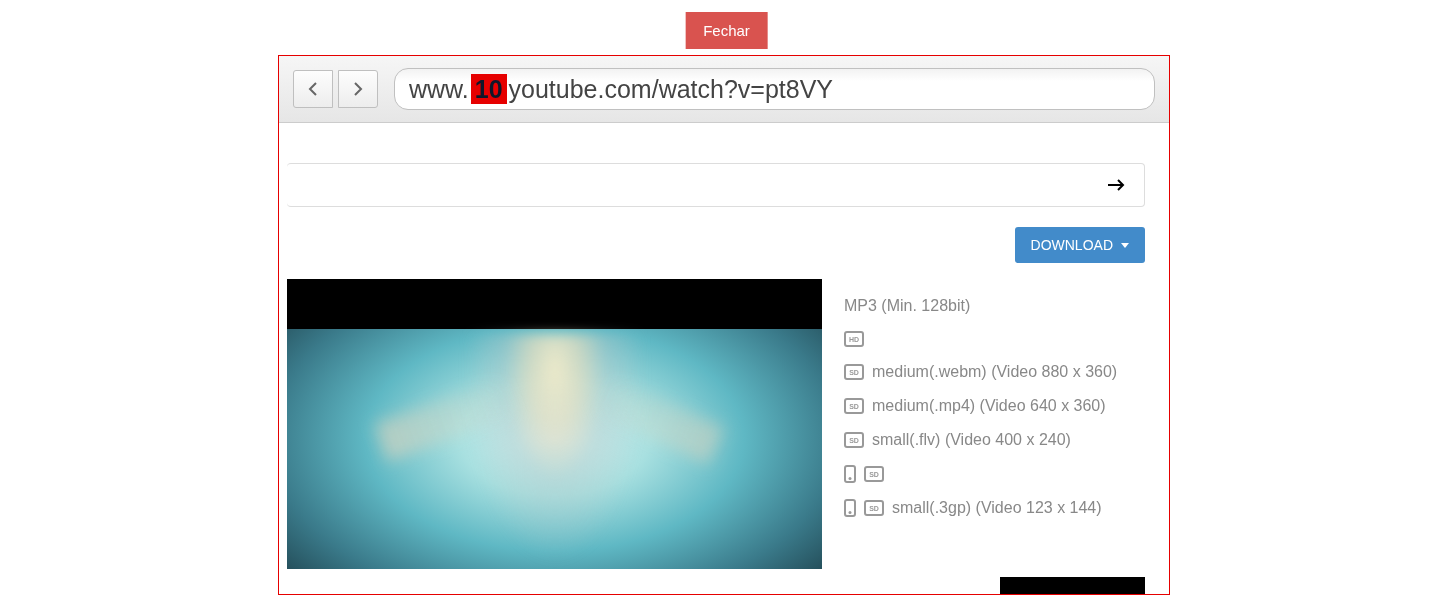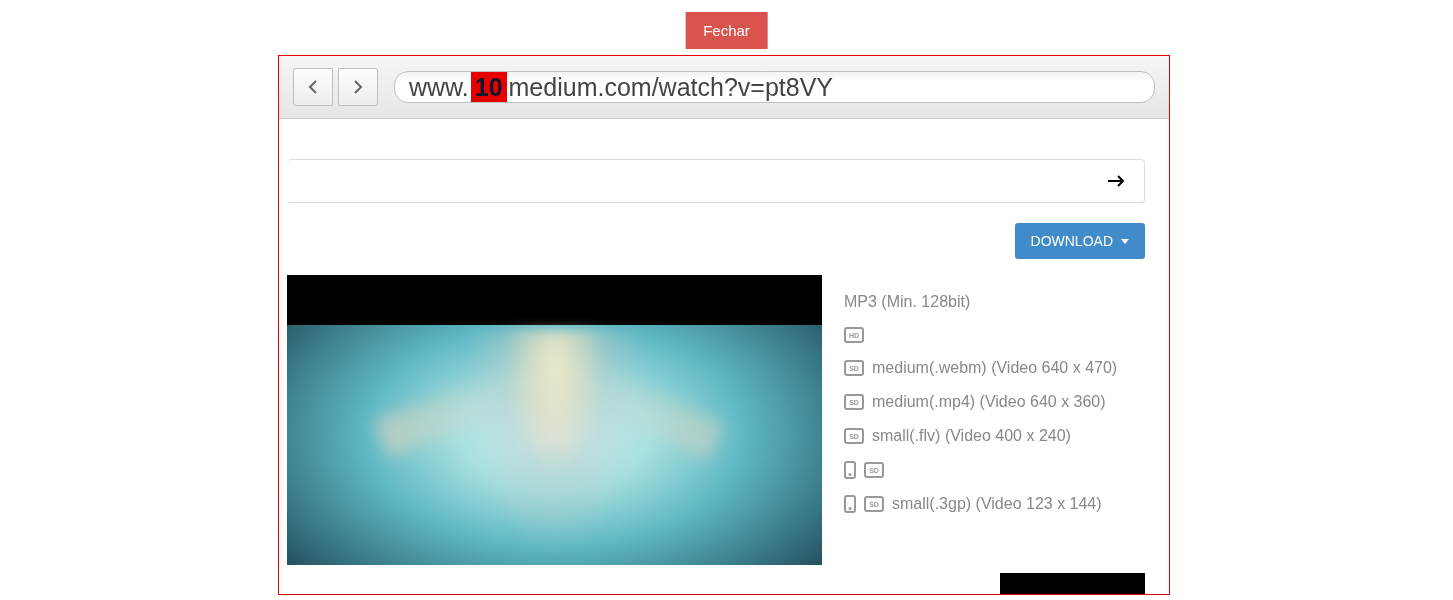--- a/index.html
+++ b/index.html
@@ -64,21 +64,21 @@
       border-bottom-right-radius: 0;
     }
     .nav-btn:nth-child(2) {
       border-top-left-radius: 0;
       border-bottom-left-radius: 0;
       margin-left: -1px;
     }
     .url-bar {
       flex: 1;
       margin-left: 10px;
-      height: 32px;
+      height: 42px;
       background: linear-gradient(to bottom, #f2f2f2, #ffffff 30%);
       border: 1px solid #c0c0c0;
       border-radius: 14px;
       display: flex;
       align-items: center;
       padding: 0 14px;
       font-size: 25px;
       color: #444;
       font-family: Arial, sans-serif;
     }
@@ -267,21 +267,21 @@
         </svg>
     </button>
     <button class="nav-btn">
       <svg width="10" height="14" viewBox="0 0 10 14">
           <path d="M2 1 L8 7 L2 13" fill="none" stroke="#666" stroke-width="2"></path>
         </svg>
     </button>
     <div class="url-bar">
       <span class="url-prefix">www.</span>
       <span class="url-badge">10</span>
-      <span>medium.com/watch?v=pt8VY</span>
+      <span>youtube.com/watch?v=pt8VY</span>
     </div>
   </div>
 
   <div class="content-area">
 
     <div class="search-row">
       <span class="arrow-icon">
         <svg width="18" height="12" viewBox="0 0 18 12">
             <path d="M0 6 L14 6 M10 1 L15 6 L10 11" fill="none" stroke="#000" stroke-width="2"></path>
           </svg>
@@ -304,21 +304,21 @@
       <div class="formats-panel">
         <div class="format-item header-item">
           <span>MP3 (Min. 128bit)</span>
         </div>
         <div id="format-list">
             <div class="format-item">
               <span class="badge-icon" data-label="HD"></span>
             </div>
             <div class="format-item">
               <span class="badge-icon" data-label="SD"></span>
-              <span>medium(.webm) (Video 640 x 470)</span>
+              <span>medium(.webm) (Video 880 x 360)</span>
             </div>
             <div class="format-item">
               <span class="badge-icon" data-label="SD"></span>
               <span>medium(.mp4) (Video 640 x 360)</span>
             </div>
             <div class="format-item">
               <span class="badge-icon" data-label="SD"></span>
               <span>small(.flv) (Video 400 x 240)</span>
             </div>
             <div class="format-item">

